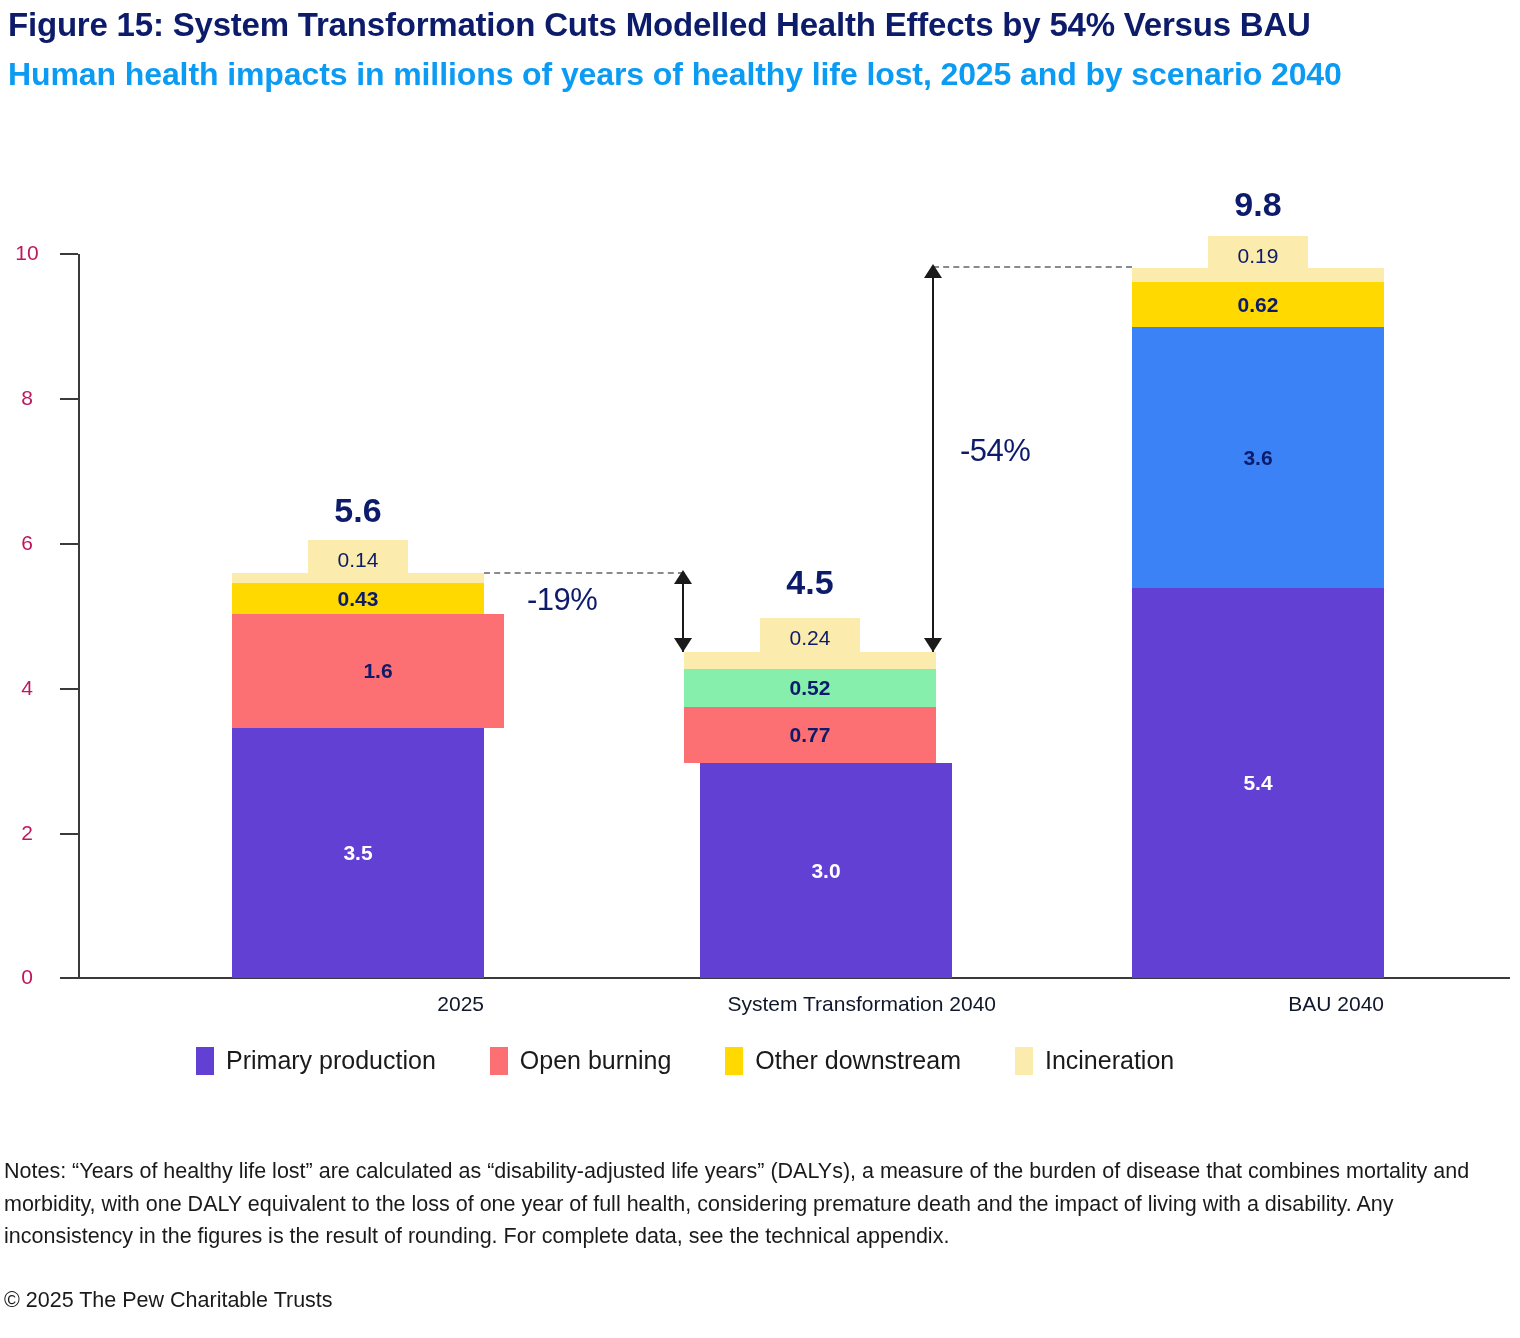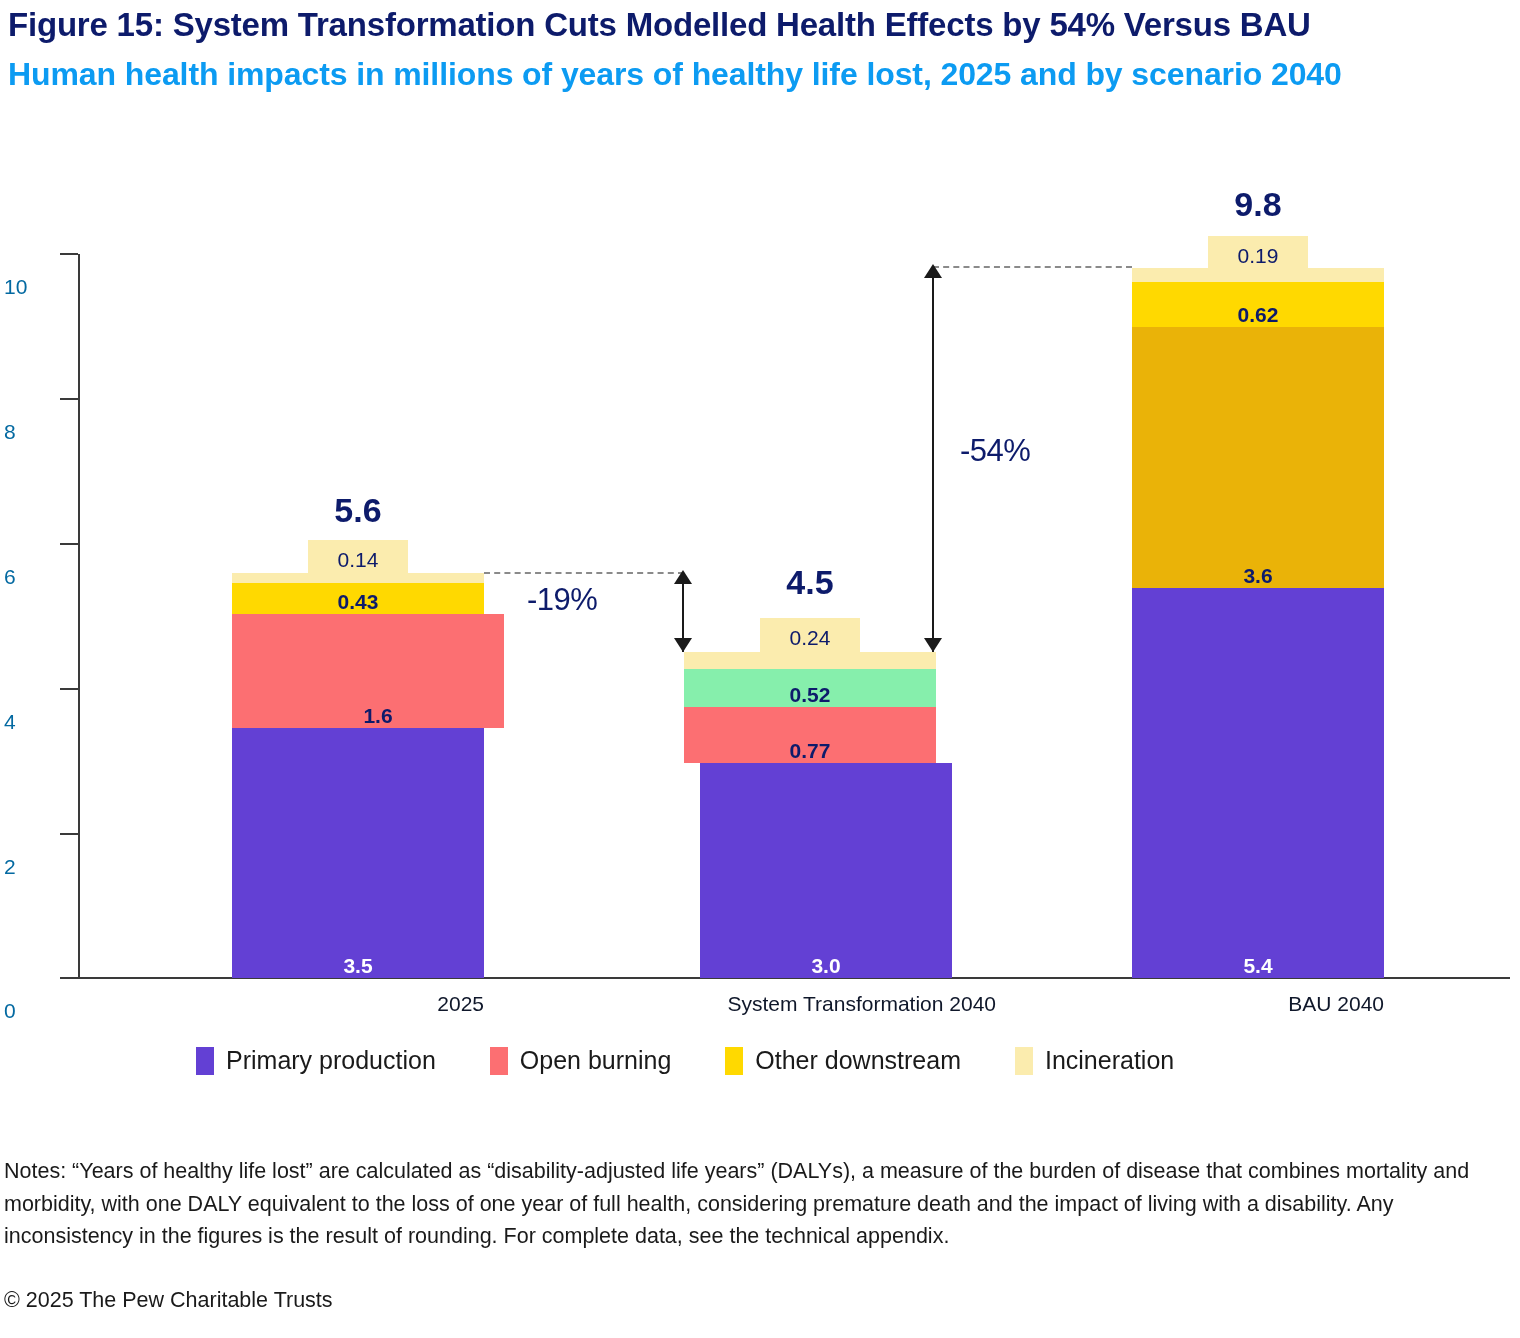--- a/index.html
+++ b/index.html
@@ -67,33 +67,32 @@
     position: absolute;
     left: 60px;
     width: 18px;
     height: 2px;
     background: #3a3a3a;
   }
   .y-tick-label {
     position: absolute;
     right: 1470px;
     width: 46px;
-    text-align: left;
+    text-align: center;
     font-size: 21px;
-    color: #0369a1;
+    color: #be185d;
     font-family: "Liberation Sans", sans-serif;
-    margin-top: 34px;
   }
 
   
   .bar-group { position: absolute; }
   .seg {
     position: absolute;
     display: flex;
-    align-items: flex-end;
+    align-items: center;
     justify-content: center;
     font-size: 21px;
     font-weight: bold;
   }
   .seg-label-navy { color: #0D1B6B; }
   .seg-label-white { color: #ffffff; }
 
   .float-label {
     position: absolute;
     display: flex;
@@ -263,21 +262,21 @@
   <div class="bar-group">
     <div class="bar-total" style="left:1132px; top:185px; width:252px;">9.8</div>
 
     <div class="seg" style="left:1132px; top:268px; width:252px; height:14px; background:#FBECAE;"></div>
     <div class="float-label" style="left:1208px; top:236px; width:100px; height:40px; background:#FBECAE;">0.19</div>
 
     <div class="seg seg-label-navy" style="left:1132px; top:282px; width:252px; height:45px; background:#FFD900;">
       <span>0.62</span>
     </div>
 
-    <div class="seg seg-label-navy" style="left:1132px; top:327px; width:252px; height:261px; background:#eab308;">
+    <div class="seg seg-label-navy" style="left:1132px; top:327px; width:252px; height:261px; background:#3b82f6;">
       <span>3.6</span>
     </div>
 
     <div class="seg seg-label-white" style="left:1132px; top:588px; width:252px; height:390px; background:#6340D4;">
       <span>5.4</span>
     </div>
 
     <div class="cat-label" style="left:1132px; top:992px; width:252px;">BAU 2040</div>
   </div>
 

